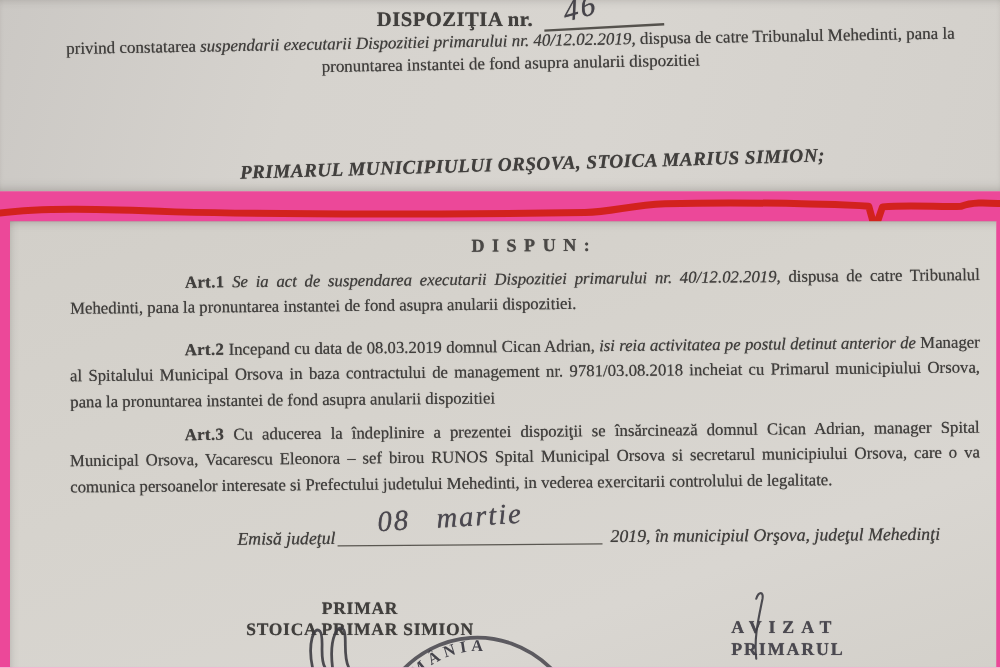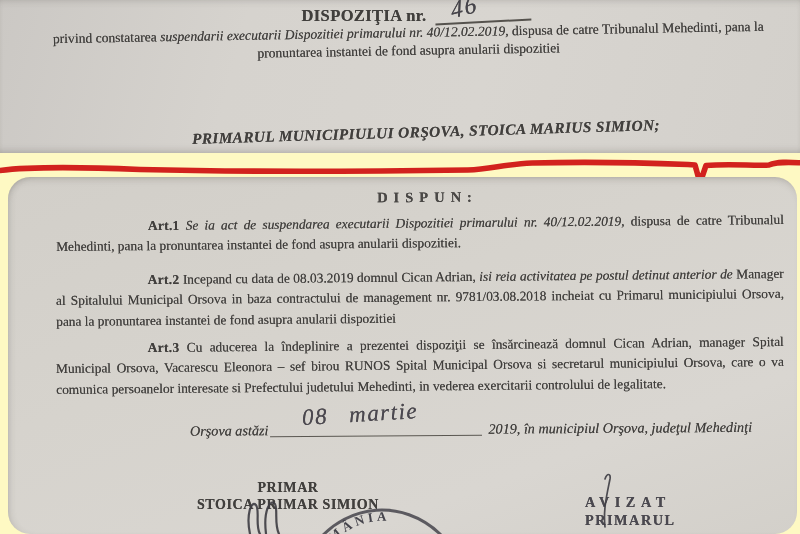--- a/index.html
+++ b/index.html
@@ -1,32 +1,31 @@
 <!DOCTYPE html>
 <html><head>
 <meta charset="utf-8">
 <style>
   html,body{margin:0;padding:0;background:#ffffff;}
   .screen{
     position:relative;width:800px;height:534px;overflow:hidden;
-    background:#fef9c3;
+    background:#ec4899;
     font-family:"Liberation Serif","DejaVu Serif",serif;
     color:#413f3d;
   }
   .paper{position:absolute;}
   .paper-top{
     left:0;top:0;width:800px;height:153px;
     background:linear-gradient(105deg,#cbc8c4 0%,#d6d3ce 30%,#d8d5d0 60%,#d3d0cb 100%);
     box-shadow:inset 0 -7px 9px -7px rgba(60,55,50,.35), inset 0 5px 8px -6px rgba(60,55,50,.30);
   }
   .paper-bottom{
     left:8px;top:177px;width:789px;height:357px;
     background:linear-gradient(160deg,#d2cfc9 0%,#d6d3cd 40%,#d9d6d1 75%,#d3d0ca 100%);
     box-shadow:inset 0 7px 8px -7px rgba(60,55,50,.35), inset 6px 0 8px -7px rgba(60,55,50,.30);
-    border-radius:22px;
   }
   .soft{text-shadow:0 0 .6px rgba(64,62,60,.85);}
   
   .title-row{
     position:absolute;top:5px;left:0;width:100%;text-align:center;
     transform:translateX(16px);white-space:nowrap;
   }
   .doc-title{font-weight:bold;font-size:16.5px;letter-spacing:.4px;}
   .number-slot{
     display:inline-block;width:96px;height:16px;vertical-align:-2px;
@@ -116,21 +115,21 @@
   <div class="paper paper-bottom">
 
     <p class="dispun soft">DISPUN:</p>
 
     <p class="art art-1 soft"><b>Art.1</b><span></span><i> Se ia act de suspendarea executarii Dispozitiei primarului nr. 40/12.02.2019,</i><span> dispusa de catre Tribunalul Mehedinti, pana la pronuntarea instantei de fond asupra anularii dispozitiei.</span></p>
 
     <p class="art art-2 soft"><b>Art.2</b><span> Incepand cu data de 08.03.2019 domnul Cican Adrian, </span><i>isi reia activitatea pe postul detinut anterior de </i><span>Manager al Spitalului Municipal Orsova in baza contractului de management nr. 9781/03.08.2018 incheiat cu Primarul municipiului Orsova, pana la pronuntarea instantei de fond asupra anularii dispozitiei</span></p>
 
     <p class="art art-3 soft"><b>Art.3</b><span> Cu aducerea la îndeplinire a prezentei dispoziţii se însărcinează domnul Cican Adrian, manager Spital Municipal Orsova, Vacarescu Eleonora – sef birou RUNOS Spital Municipal Orsova si secretarul municipiului Orsova, care o va comunica persoanelor interesate si Prefectului judetului Mehedinti, in vederea exercitarii controlului de legalitate.</span></p>
 
-    <p class="issued soft"><span>Orşova astăzi</span><span class="date-slot"><span class="handwritten-date">08 martie</span></span><span>2019, în municipiul Orşova, judeţul Mehedinţi</span></p>
+    <p class="issued soft"><span>Emisă judeţul</span><span class="date-slot"><span class="handwritten-date">08 martie</span></span><span>2019, în municipiul Orşova, judeţul Mehedinţi</span></p>
 
     <div class="sig-left soft">
       <div>PRIMAR</div>
       <div>STOICA PRIMAR SIMION</div>
     </div>
 
     <div class="sig-right soft">
       <div class="avizat">AVIZAT</div>
       <div class="secretar">PRIMARUL</div>
     </div>

